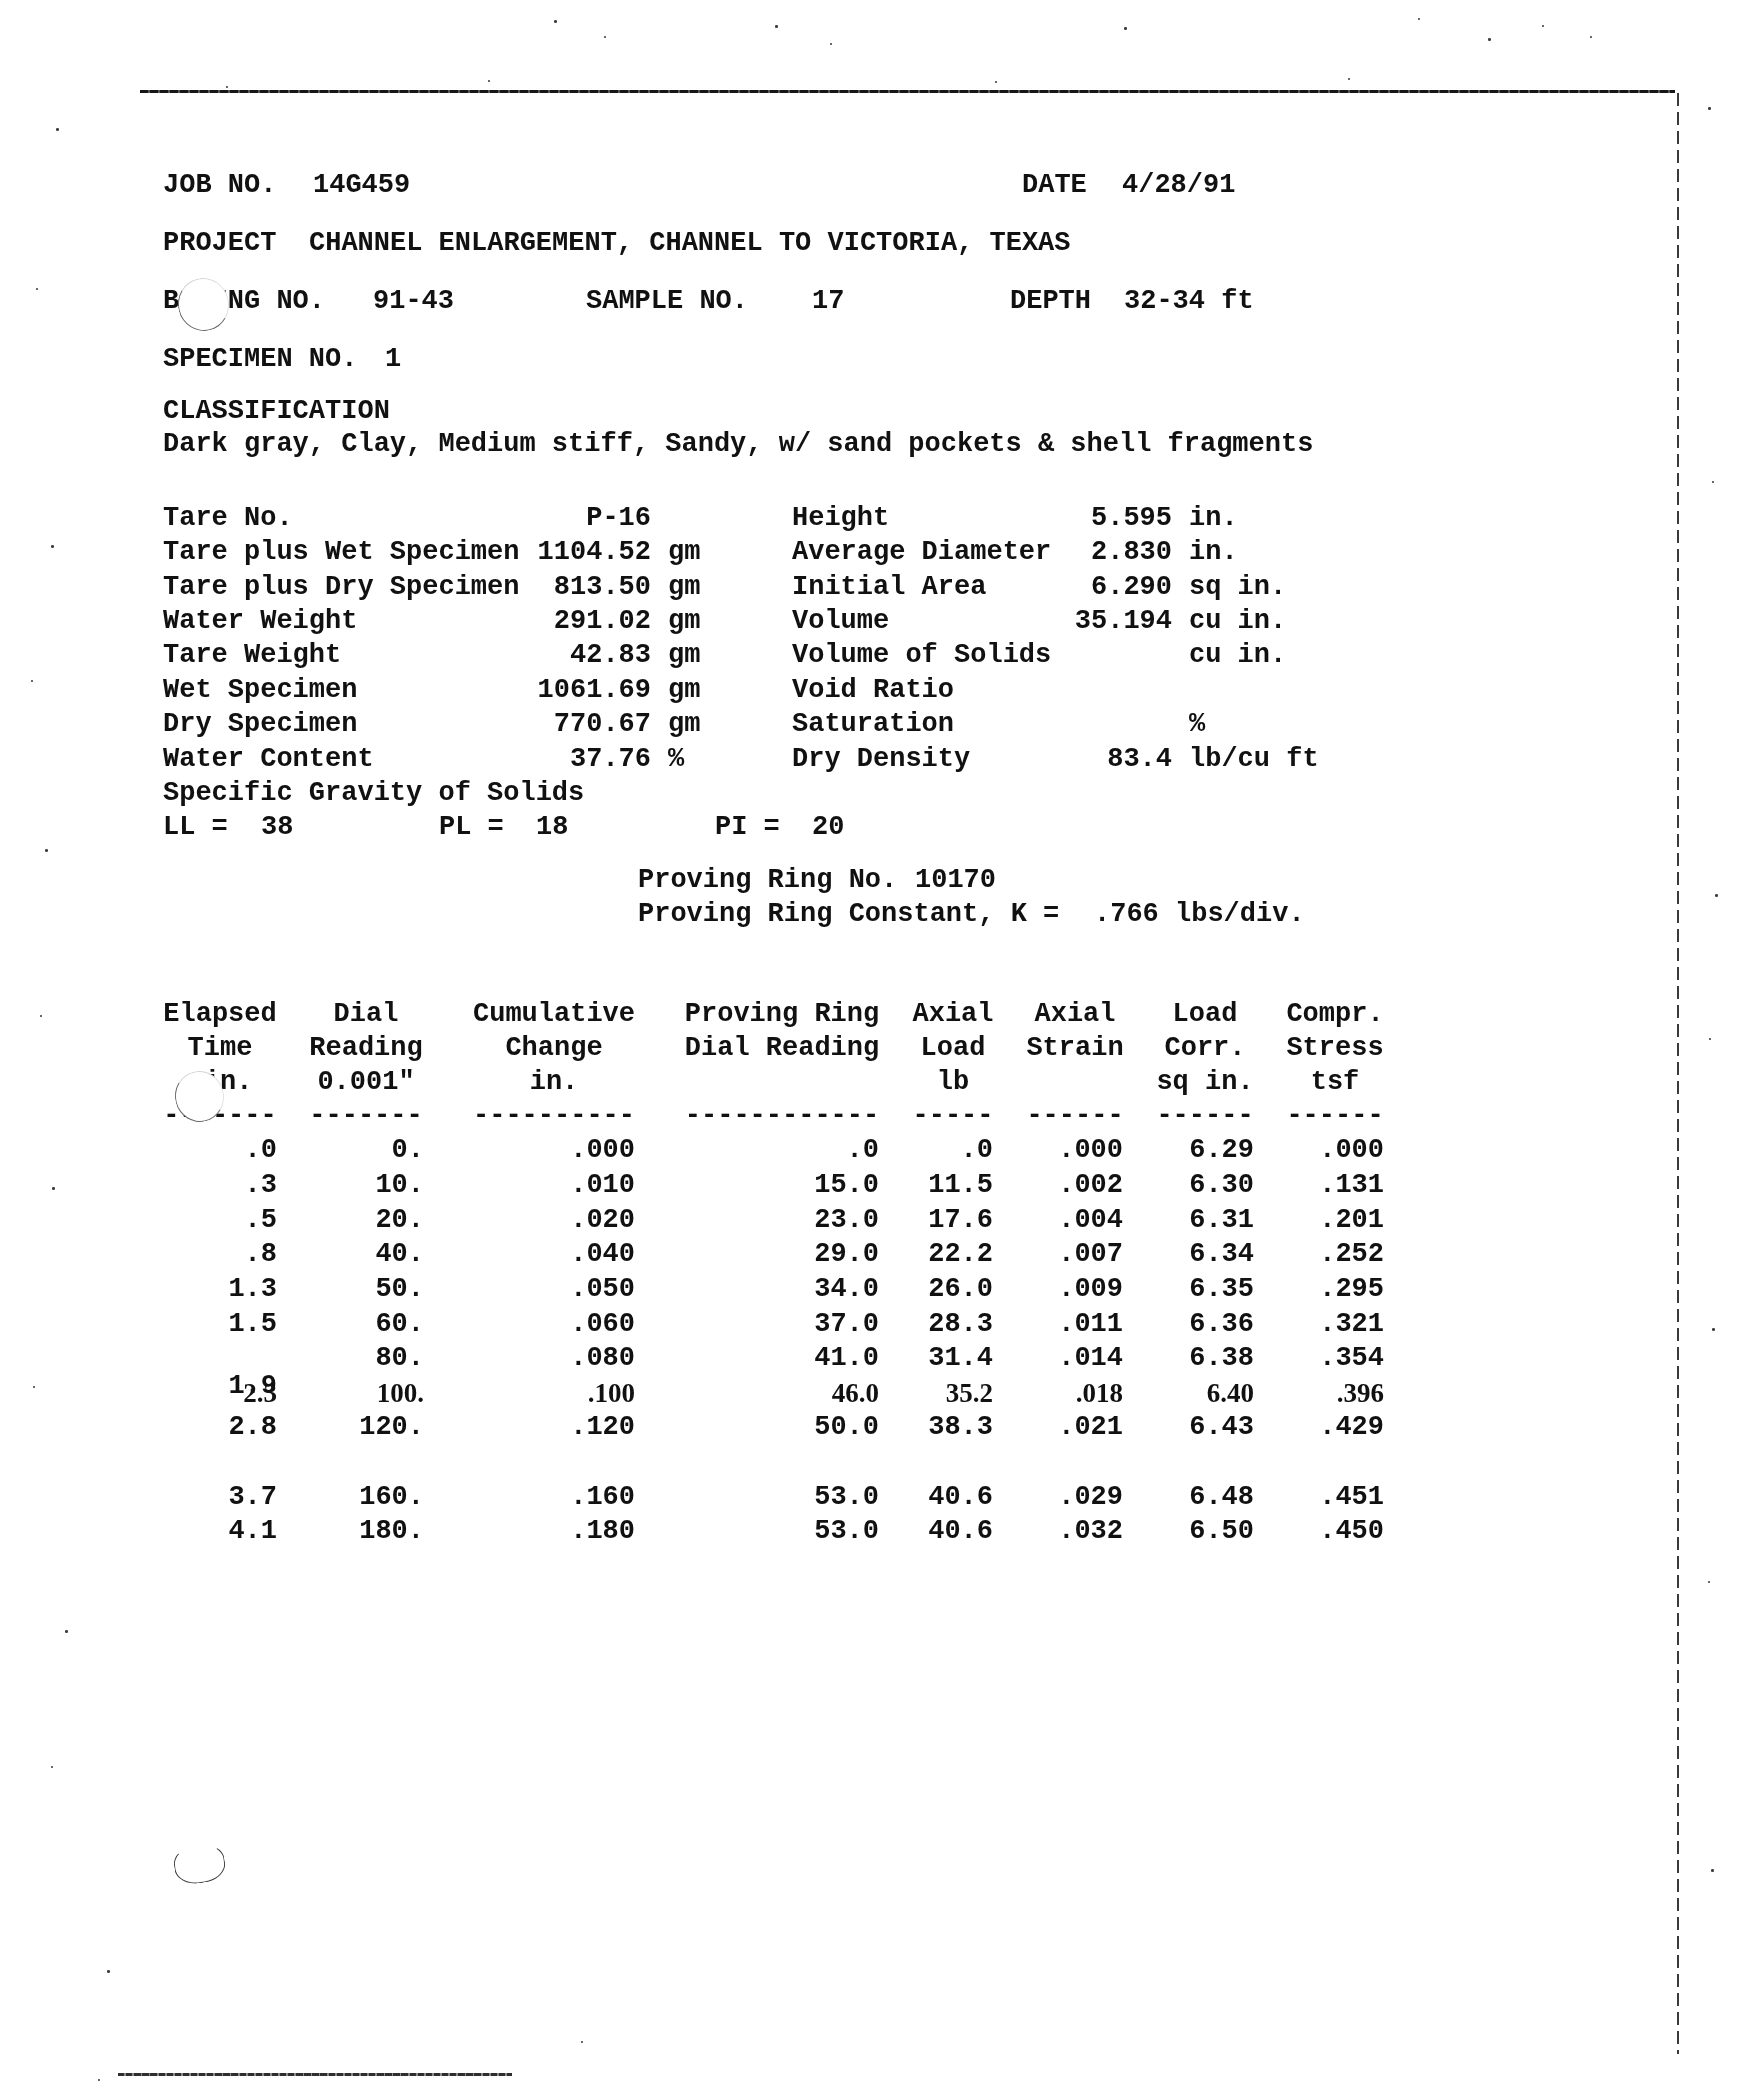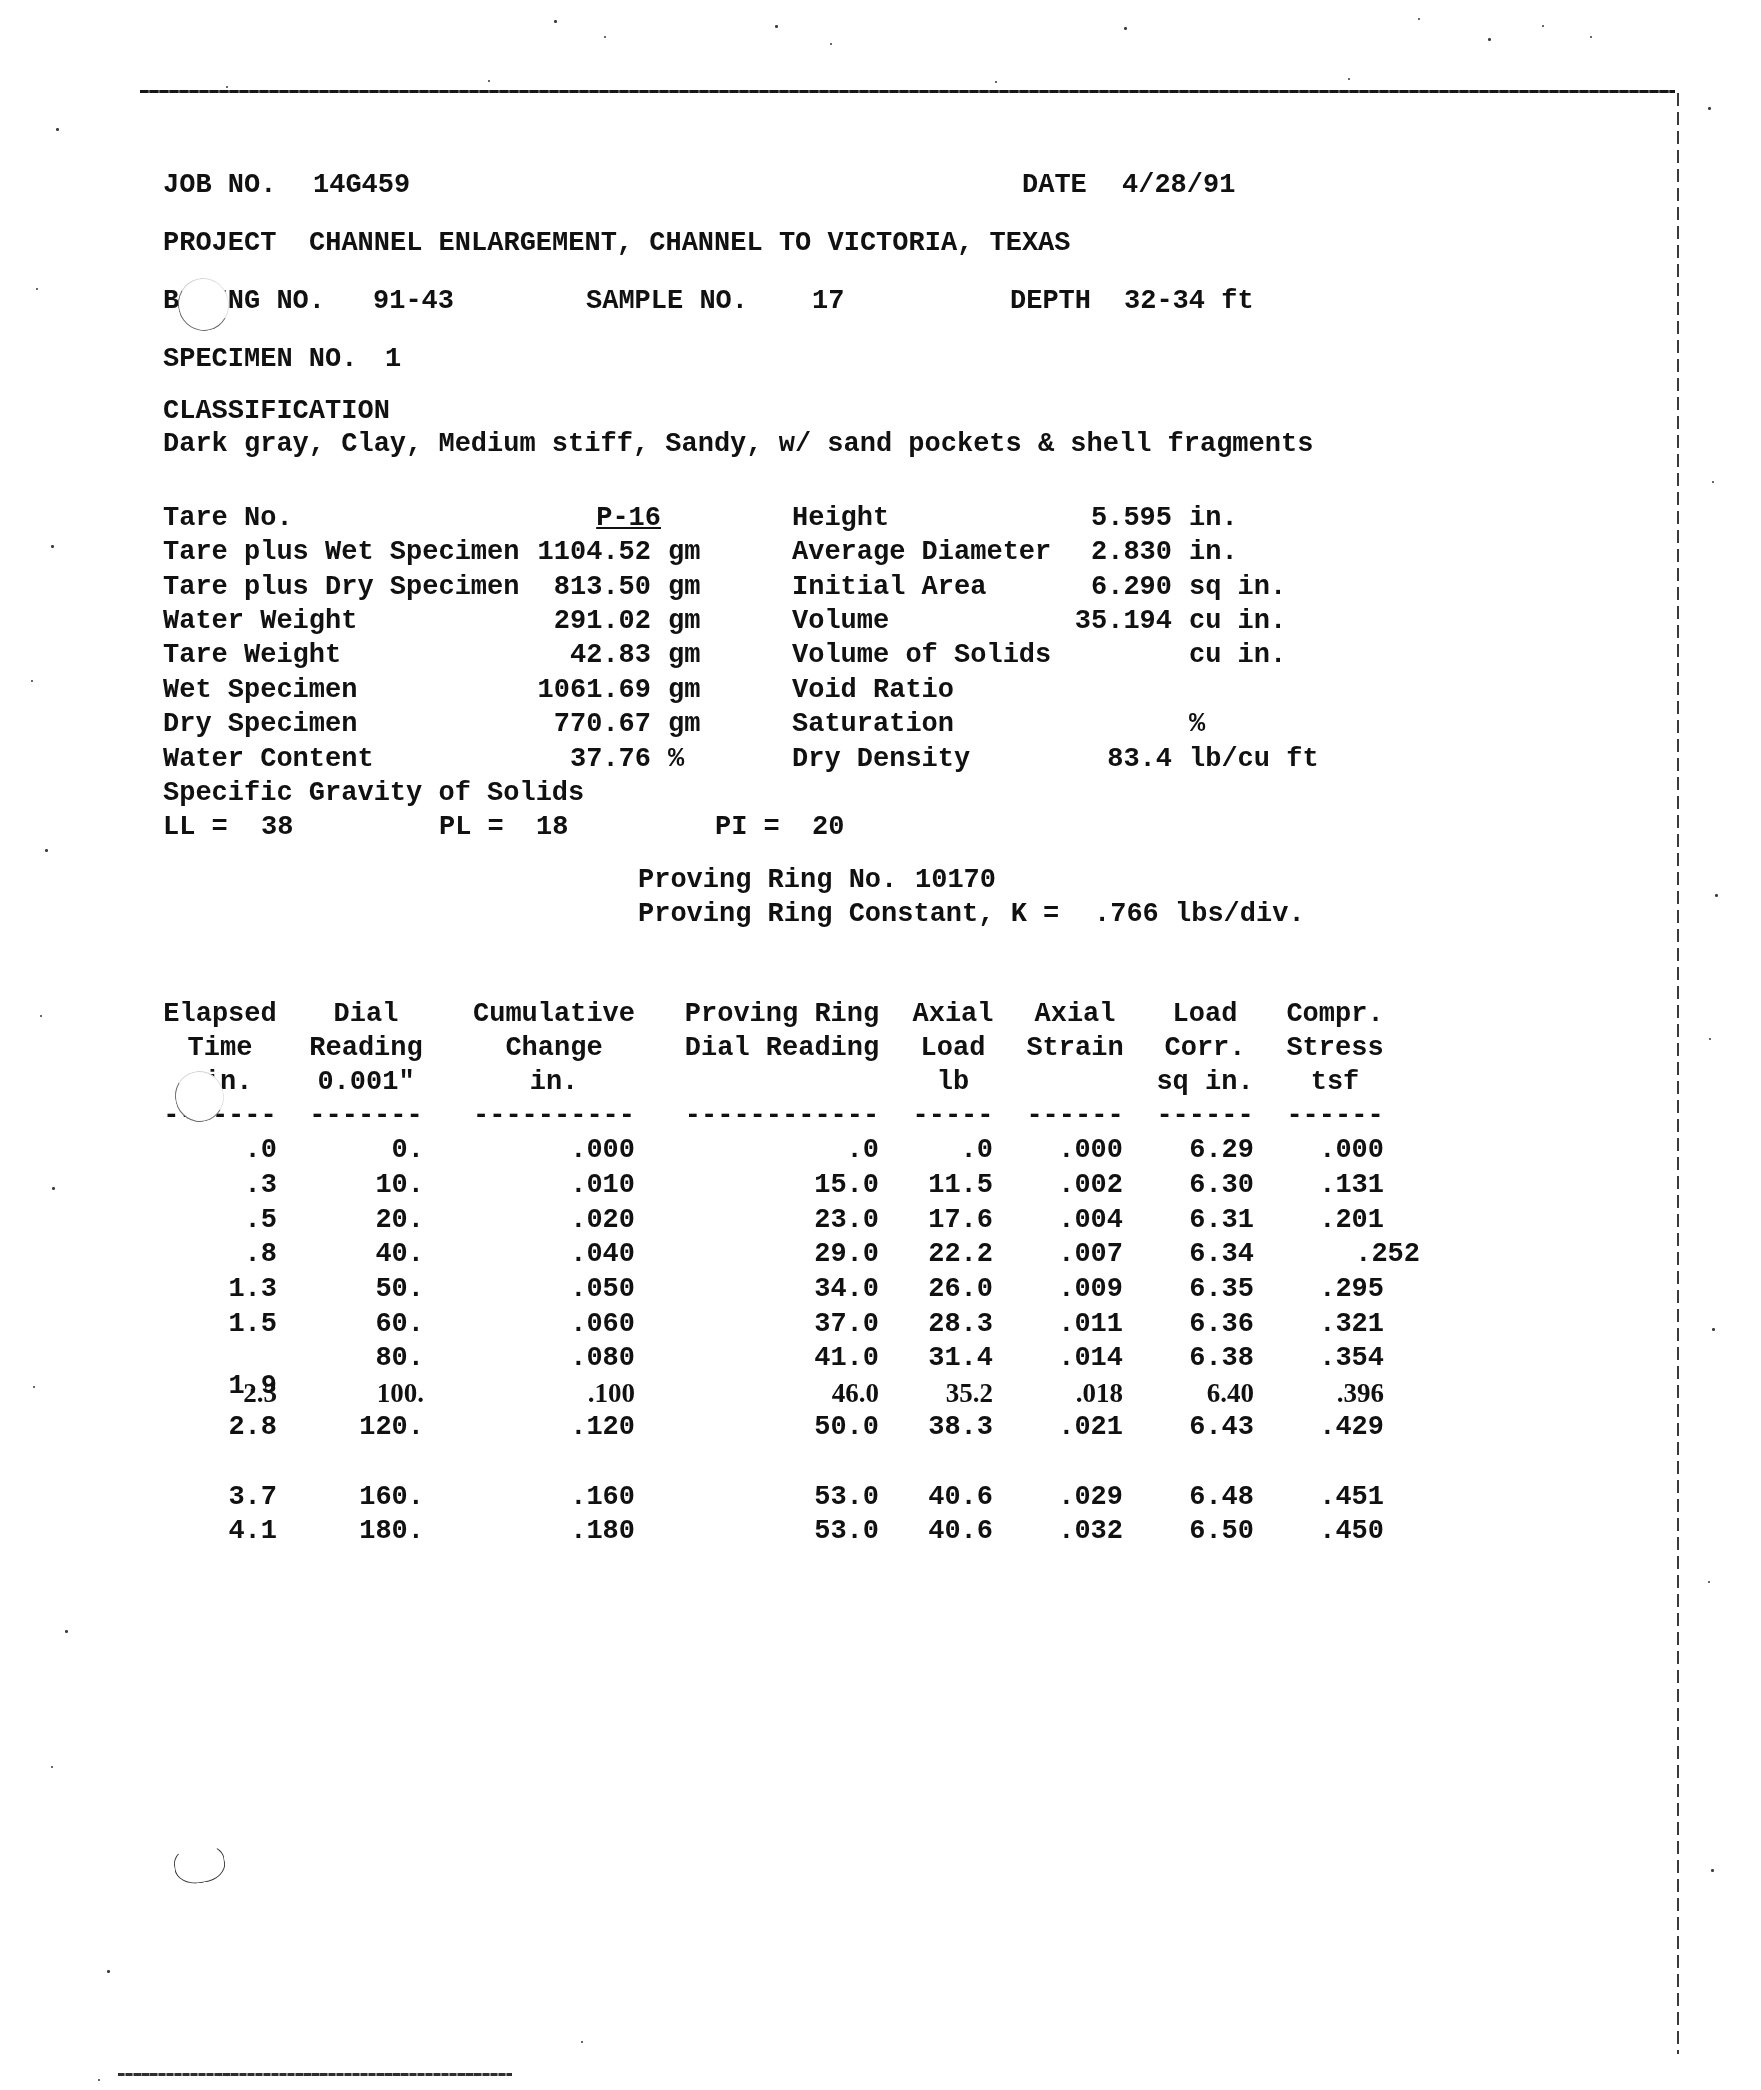--- a/index.html
+++ b/index.html
@@ -71,21 +71,21 @@
   <div class="t" style="left:536px;top:812px">18</div>
   <div class="t" style="left:715px;top:812px">PI =</div>
   <div class="t" style="left:812px;top:812px">20</div>
 
   <div class="t" style="left:638px;top:865px">Proving Ring No.</div>
   <div class="t" style="left:915px;top:865px">10170</div>
   <div class="t" style="left:638px;top:899px">Proving Ring Constant, K =</div>
   <div class="t" style="left:1094px;top:899px">.766 lbs/div.</div>
 
 <div class="t" style="left: 163px; top: 503px;">Tare No.</div>
-    <div class="t num" style="left: 480px; top: 503px; width: 181px; text-decoration: underline;">P-16</div>
+    <div class="t num" style="left: 470px; top: 503px; width: 181px;">P-16</div>
     <div class="t" style="left: 792px; top: 503px;">Height</div>
     <div class="t num" style="left: 1000px; top: 503px; width: 172px;">5.595</div>
     <div class="t" style="left: 1189px; top: 503px;">in.</div>
     <div class="t" style="left: 163px; top: 537px;">Tare plus Wet Specimen</div>
     <div class="t num" style="left: 470px; top: 537px; width: 181px;">1104.52</div>
     <div class="t" style="left: 668px; top: 537px;">gm</div>
     <div class="t" style="left: 792px; top: 537px;">Average Diameter</div>
     <div class="t num" style="left: 1000px; top: 537px; width: 172px;">2.830</div>
     <div class="t" style="left: 1189px; top: 537px;">in.</div>
     <div class="t" style="left: 163px; top: 572px;">Tare plus Dry Specimen</div>
@@ -200,21 +200,21 @@
       <div class="t num" style="left: 1254px; top: 0px; width: 130px;">.201</div>
     </div>
     <div class="trow" style="top: 1239px;">
       <div class="t num" style="left: 163px; top: 0px; width: 114px;">.8</div>
       <div class="t num" style="left: 277px; top: 0px; width: 147px;">40.</div>
       <div class="t num" style="left: 423px; top: 0px; width: 212px;">.040</div>
       <div class="t num" style="left: 635px; top: 0px; width: 244px;">29.0</div>
       <div class="t num" style="left: 879px; top: 0px; width: 114px;">22.2</div>
       <div class="t num" style="left: 993px; top: 0px; width: 130px;">.007</div>
       <div class="t num" style="left: 1124px; top: 0px; width: 130px;">6.34</div>
-      <div class="t num" style="left: 1290px; top: 0px; width: 130px;">.252</div>
+      <div class="t num" style="left: 1254px; top: 0px; width: 130px;">.252</div>
     </div>
     <div class="trow" style="top: 1274px;">
       <div class="t num" style="left: 163px; top: 0px; width: 114px;">1.3</div>
       <div class="t num" style="left: 277px; top: 0px; width: 147px;">50.</div>
       <div class="t num" style="left: 423px; top: 0px; width: 212px;">.050</div>
       <div class="t num" style="left: 635px; top: 0px; width: 244px;">34.0</div>
       <div class="t num" style="left: 879px; top: 0px; width: 114px;">26.0</div>
       <div class="t num" style="left: 993px; top: 0px; width: 130px;">.009</div>
       <div class="t num" style="left: 1124px; top: 0px; width: 130px;">6.35</div>
       <div class="t num" style="left: 1254px; top: 0px; width: 130px;">.295</div>

